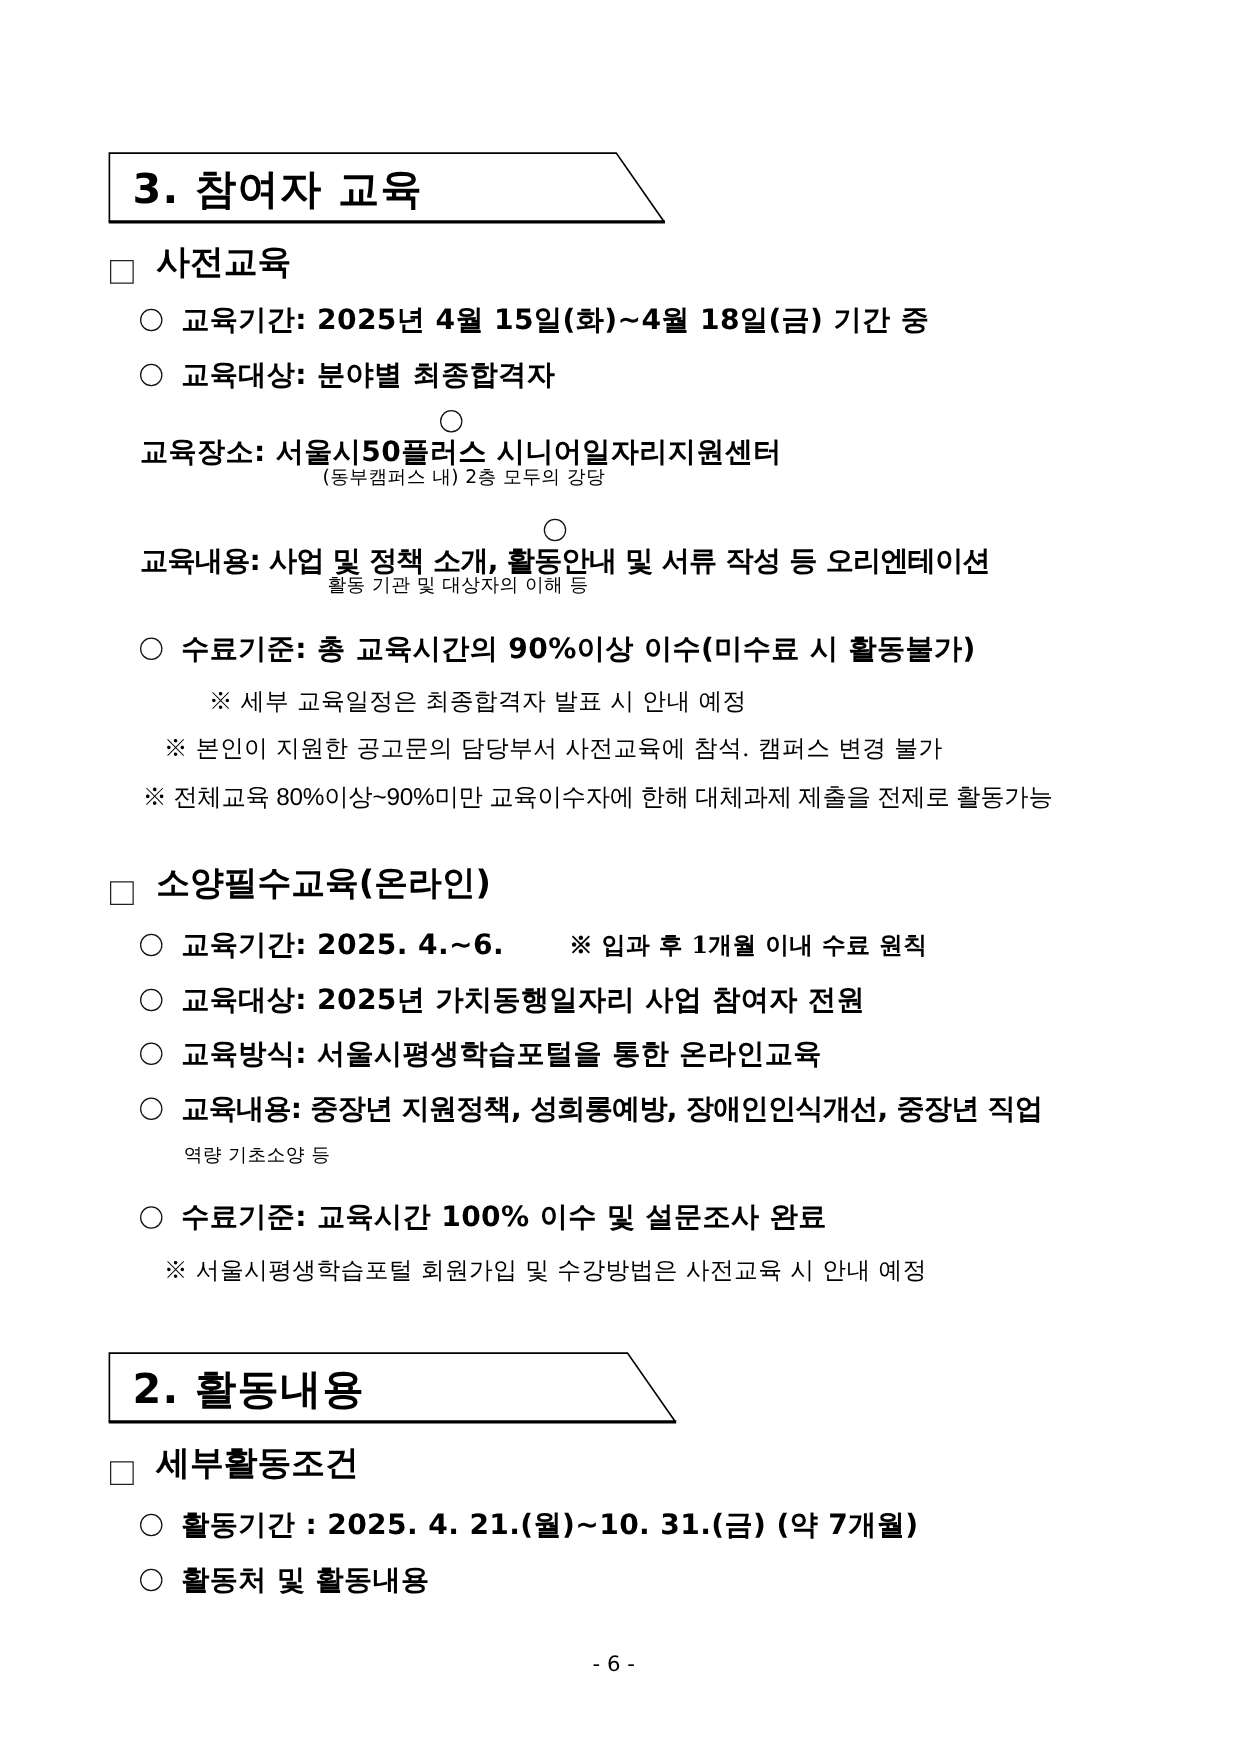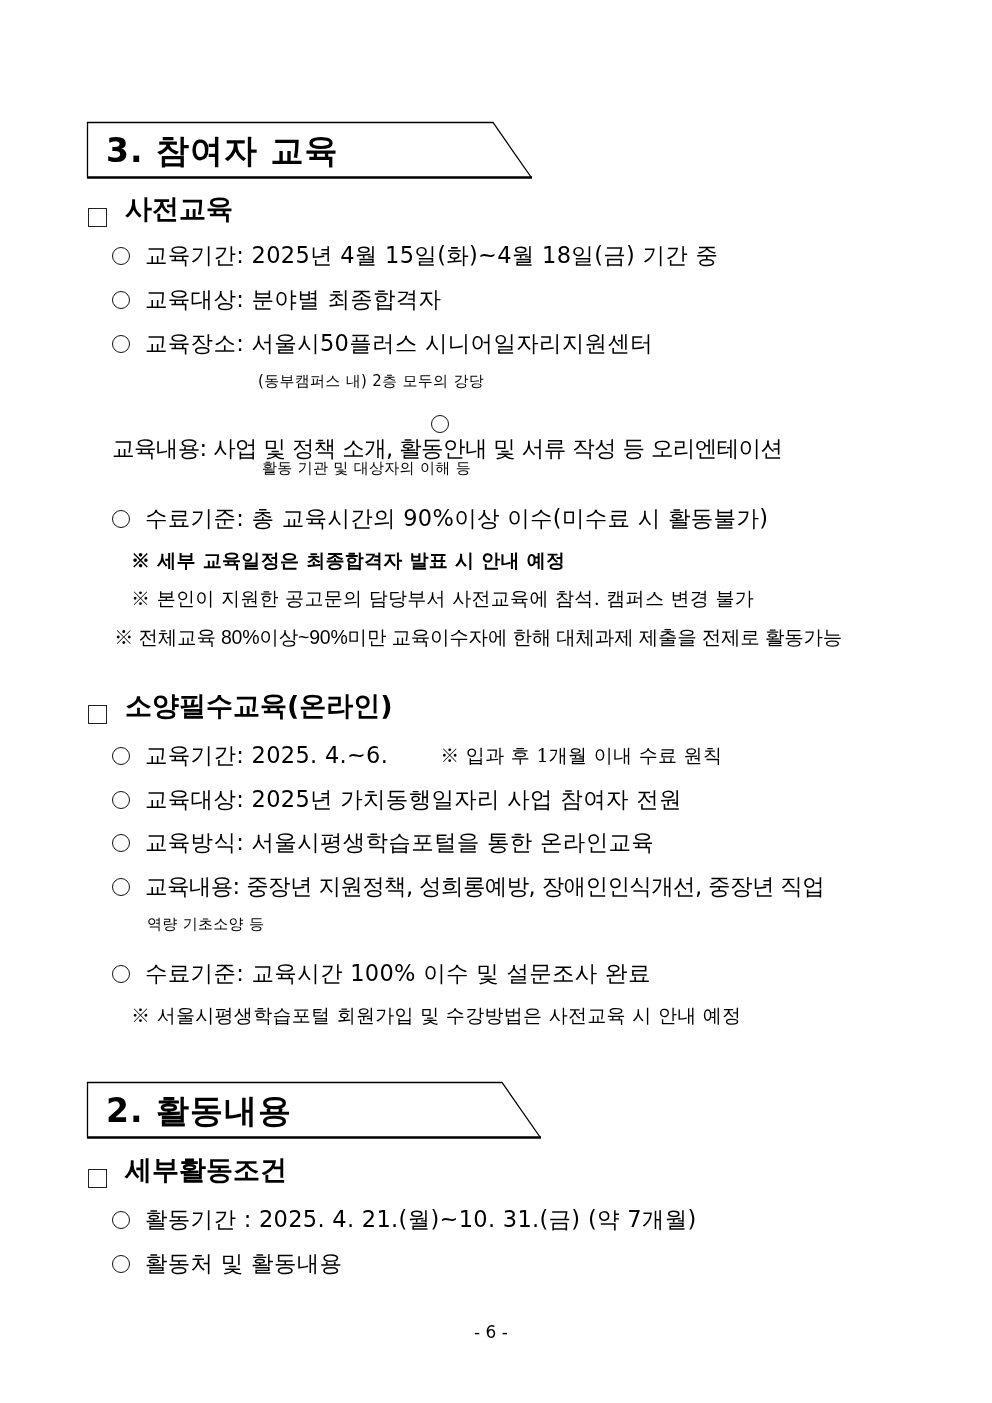--- a/index.html
+++ b/index.html
@@ -4,25 +4,25 @@
 <style>
   html, body { margin: 0; padding: 0; background: #ffffff; }
   body { width: 992px; height: 1403px; position: relative; overflow: hidden;
          font-family: "DejaVu Sans", "Liberation Sans", sans-serif; color: #000; }
   .abs { position: absolute; white-space: nowrap; }
   .sec-box { position: absolute; }
   .sec-box svg { position: absolute; left: 0; top: 0; overflow: visible; }
   .sec-title { position: absolute; font-weight: bold; font-size: 33px; letter-spacing: 1px; }
   .sub-head { font-weight: bold; font-size: 27px; display: flex; align-items: flex-end; }
   .sq { display: inline-block; width: 19px; height: 19px; border: 1.5px solid #222; margin-right: 18px; box-sizing: border-box; }
-  .item { font-size: 22.5px; display: flex; align-items: center; letter-spacing: 0.3px; }
+  .item { font-size: 22.5px; display: flex; align-items: center; letter-spacing: 0.3px; font-weight: bold; }
   .circ { display: inline-block; width: 18px; height: 18px; border: 1.6px solid #111; border-radius: 50%; margin-right: 15px; box-sizing: border-box; }
   .cont { font-size: 15px; letter-spacing: 0.3px; }
   .note { font-size: 19px; font-family: "DejaVu Serif", "Liberation Serif", serif; letter-spacing: 0.3px; }
-  .note.bold { font-weight: bold; }
+  .note.bold { font-weight: normal; margin-left: 36px; }
   .note.narrow { font-family: "Liberation Sans", sans-serif; font-size: 19.5px; letter-spacing: -0.2px; }
   .inline-note { font-family: "DejaVu Serif", "Liberation Serif", serif; font-size: 19px; margin-left: 52px; text-align: center; }
   .page-num { font-size: 17px; font-family: "DejaVu Sans", sans-serif; }
 </style>
 </head>
 <body>
 
 <div class="sec-box" style="left:87px; top:122px; width:450px; height:58px;">
   <svg width="450" height="58">
     <polyline points="0.5,56 0.5,0.5 406,0.5 444,55" fill="none" stroke="#000" stroke-width="1.3"></polyline>
@@ -37,21 +37,21 @@
 </div>
 
 <div class="abs item" style="left:112px; top:240px;">
   <span class="circ"></span>
   <span>교육기간: 2025년 4월 15일(화)~4월 18일(금) 기간 중</span>
 </div>
 <div class="abs item" style="left:112px; top:284px;">
   <span class="circ"></span>
   <span>교육대상: 분야별 최종합격자</span>
 </div>
-<div class="abs item" style="left:112px; top:328px;">
+<div class="abs item" style="left:112px; top:328px;flex-direction:column;">
   <span class="circ"></span>
   <span>교육장소: 서울시50플러스 시니어일자리지원센터</span>
 </div>
 <div class="abs cont" style="left:258px; top:372px;">(동부캠퍼스 내) 2층 모두의 강당</div>
 <div class="abs item" style="left:112px; top:415px;flex-direction:column;">
   <span class="circ"></span>
   <span style="letter-spacing:-0.6px;">교육내용: 사업 및 정책 소개, 활동안내 및 서류 작성 등 오리엔테이션</span>
 </div>
 <div class="abs cont" style="left:262px; top:459px;">활동 기관 및 대상자의 이해 등</div>
 <div class="abs item" style="left:112px; top:503px;">

